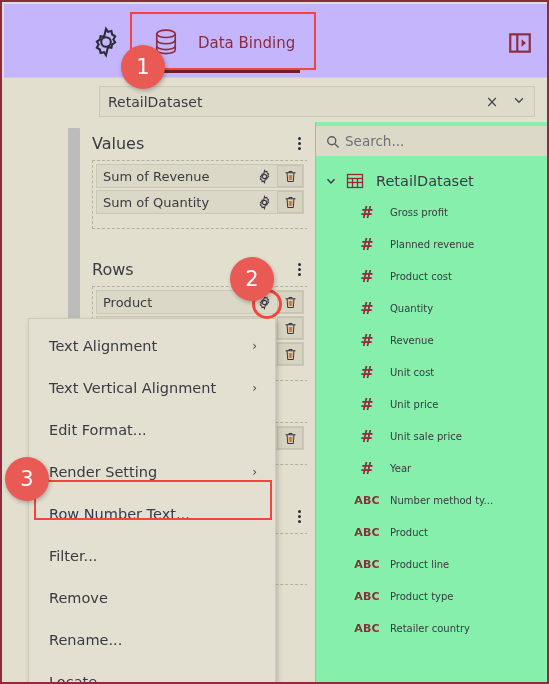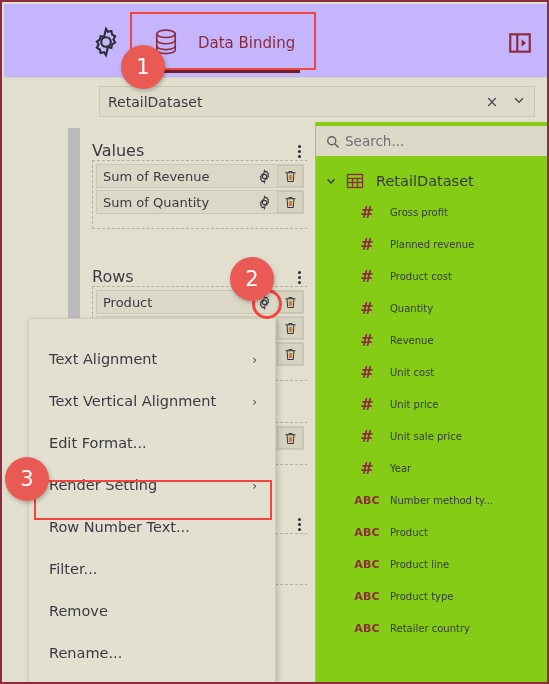--- a/index.html
+++ b/index.html
@@ -32,55 +32,55 @@
   .ds-clear{width:24px;text-align:center;font-size:15px;color:#4a4a52;}
   .ds-caret{width:30px;text-align:center;font-size:13px;color:#4a4a52;}
 
   
   .left-pane{position:absolute;left:2px;top:120px;width:303px;height:560px;
              background:#e2dfcf;overflow:hidden;}
   .vscroll-track{position:absolute;left:65px;top:120px;width:14px;height:560px;background:#e2dfcf;}
   .vscroll-thumb{position:absolute;left:66px;top:126px;width:12px;height:226px;background:#bcbcbc;border-radius:1px;}
 
   .section{position:absolute;left:88px;width:216px;}
-  .section-head{display:flex;align-items:flex-end;justify-content:space-between;height:26px;}
+  .section-head{display:flex;align-items:flex-start;justify-content:space-between;height:26px;}
   .section-title{font-size:16px;color:#3a3a42;}
   .kebab{width:18px;height:18px;display:flex;flex-direction:column;
          align-items:center;justify-content:center;gap:2px;}
   .kebab i{display:block;width:3px;height:3px;background:#2d2d38;border-radius:50%;}
   .dropzone{border:1px dashed #b4b09a;padding:3px 3px 12px 3px;box-sizing:border-box;}
   .chip{display:flex;align-items:center;height:24px;background:#dbd8c7;
         border:1px solid #cbc8b7;box-sizing:border-box;margin-bottom:2px;}
   .chip-label{flex:1;padding-left:6px;font-size:13px;color:#3a3a42;white-space:nowrap;overflow:hidden;}
   .chip-btn{width:26px;height:22px;display:flex;align-items:center;justify-content:center;}
   .chip-btn.boxed{background:#d6d3c1;border:1px solid #c6c3b2;box-sizing:border-box;}
 
   
   .right-pane{position:absolute;left:313px;top:120px;width:234px;height:562px;
-              background:#84cc16;border-left:1px solid #b6b39c;box-sizing:border-box;}
+              background:#86efac;border-left:1px solid #b6b39c;box-sizing:border-box;}
   .searchbox{position:absolute;left:0;top:4px;width:232px;height:30px;background:#dcd9c8;
              display:flex;align-items:center;box-sizing:border-box;}
   .search-ico{margin-left:10px;width:14px;height:14px;}
   .search-ph{margin-left:5px;font-size:13.5px;color:#6f6f75;}
   .tree{position:absolute;left:0;top:44px;width:232px;}
   .tree-root{display:flex;align-items:center;height:30px;padding-left:8px;box-sizing:border-box;}
   .chev{width:16px;height:16px;flex:0 0 auto;}
   .tbl-ico{width:18px;height:18px;margin-left:6px;flex:0 0 auto;}
   .root-label{margin-left:12px;font-size:14.5px;color:#3a3a42;}
   .field{display:flex;align-items:center;height:32px;padding-left:38px;box-sizing:border-box;}
   .ftype{width:26px;flex:0 0 auto;text-align:center;color:#8e2b3f;}
   .ftype.num{font-size:16px;font-weight:600;}
   .ftype.abc{font-size:11px;font-weight:700;letter-spacing:.2px;}
   .fname{margin-left:10px;font-size:10px;color:#3a3a42;white-space:nowrap;}
 
   
   .ctxmenu{position:absolute;left:26px;top:316px;width:248px;
            background:#e3e0d2;border:1px solid #cdcab9;
            box-shadow:2px 3px 6px rgba(0,0,0,.18);box-sizing:border-box;padding:6px 0;}
-  .mi{position:relative;display:flex;align-items:flex-end;height:42px;
+  .mi{position:relative;display:flex;align-items:center;height:42px;
       padding-left:20px;padding-right:14px;box-sizing:border-box;font-size:14.5px;color:#3a3a42;}
   .mi .arrow{position:absolute;right:18px;font-size:12px;color:#4a4a52;}
 
   
   .redbox{position:absolute;border:2px solid #f2453d;box-sizing:border-box;pointer-events:none;}
   .badge{position:absolute;width:44px;height:44px;border-radius:50%;
          background:#ea5a55;color:#fff;font-size:21px;
          display:flex;align-items:center;justify-content:center;
          box-shadow:1px 2px 4px rgba(0,0,0,.25);}
   .ring{position:absolute;width:30px;height:30px;border:3px solid #f2453d;border-radius:50%;box-sizing:border-box;}

